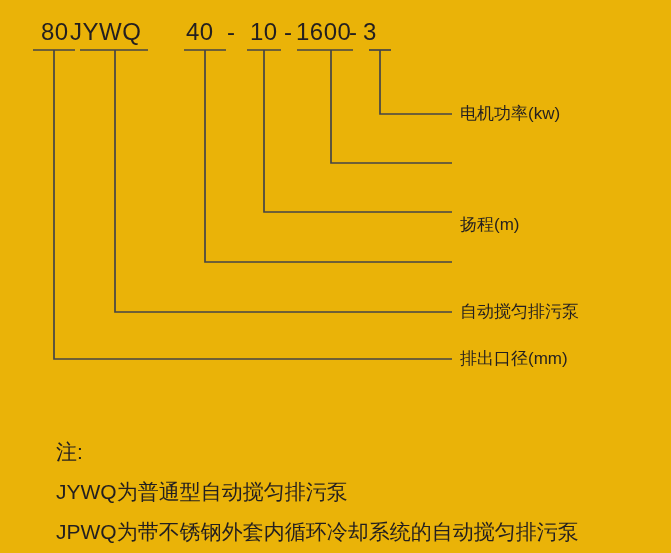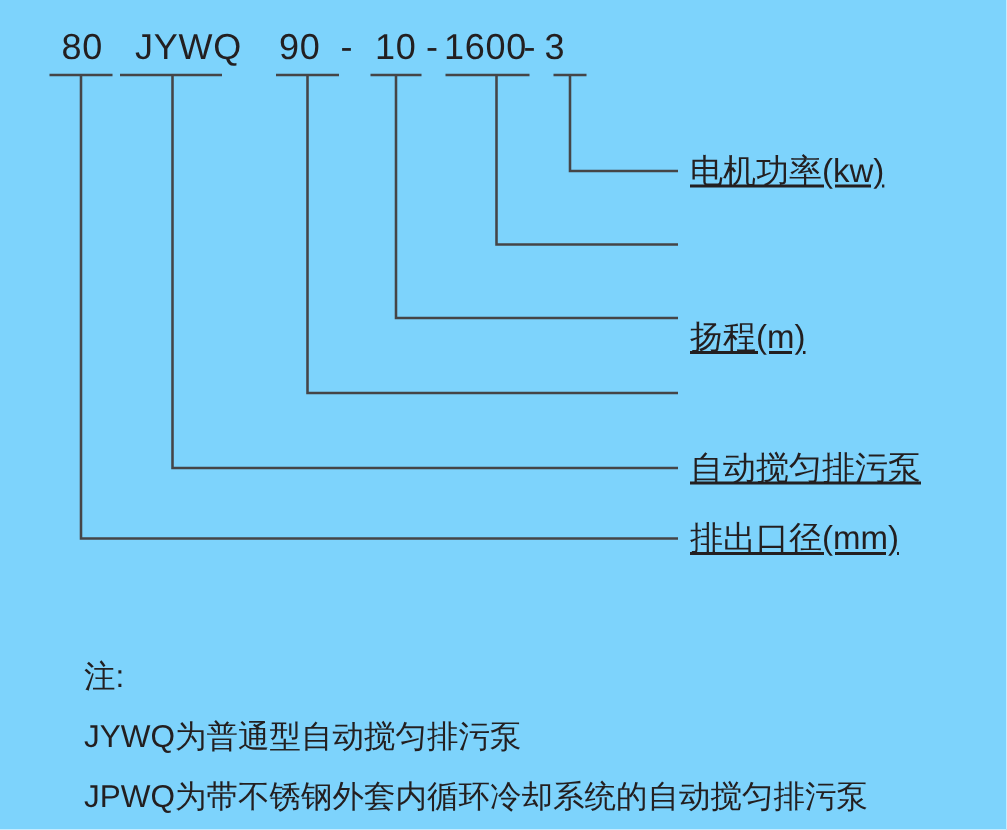--- a/index.html
+++ b/index.html
@@ -4,21 +4,21 @@
 <style>
   html, body {
     margin: 0;
     padding: 0;
     background: #ffffff;
   }
   .stage {
     position: relative;
     width: 671px;
     height: 553px;
-    background: #7dd3fc;
+    background: #eab308;
     font-family: "Liberation Sans", "DejaVu Sans", sans-serif;
     color: #231f20;
     overflow: hidden;
   }
   .lines {
     position: absolute;
     left: 0;
     top: 0;
   }
   .lines path {
@@ -31,25 +31,24 @@
     top: 20px;
     font-size: 24px;
     line-height: 24px;
     letter-spacing: 0.5px;
     white-space: nowrap;
     color: #231f20;
   }
   .callout {
     position: absolute;
     left: 460px;
-    font-size: 22px;
+    font-size: 17px;
     line-height: 24px;
     white-space: nowrap;
     color: #231f20;
-    text-decoration: underline;
   }
   .notes {
     position: absolute;
     left: 56px;
     top: 432px;
     font-size: 21px;
     line-height: 40px;
     color: #231f20;
   }
   .notes div { white-space: nowrap; }
@@ -74,22 +73,22 @@
     <path d="M264 50 V212 H452"></path>
 
     <path d="M297 50 H353"></path>
     <path d="M331 50 V163 H452"></path>
 
     <path d="M369 50 H391"></path>
     <path d="M380 50 V114 H452"></path>
   </svg>
 
   <span class="code-seg" style="left:41px">80</span>
-  <span class="code-seg" style="left:90px">JYWQ</span>
-  <span class="code-seg" style="left:186px">90</span>
+  <span class="code-seg" style="left:70px">JYWQ</span>
+  <span class="code-seg" style="left:186px">40</span>
   <span class="code-seg" style="left:227px">-</span>
   <span class="code-seg" style="left:250px">10</span>
   <span class="code-seg" style="left:284px">-</span>
   <span class="code-seg" style="left:296px">1600</span>
   <span class="code-seg" style="left:349px">-</span>
   <span class="code-seg" style="left:363px">3</span>
 
   <div class="callout" style="top:102px">电机功率(kw)</div>
   <div class="callout" style="top:213px">扬程(m)</div>
   <div class="callout" style="top:300px">自动搅匀排污泵</div>

